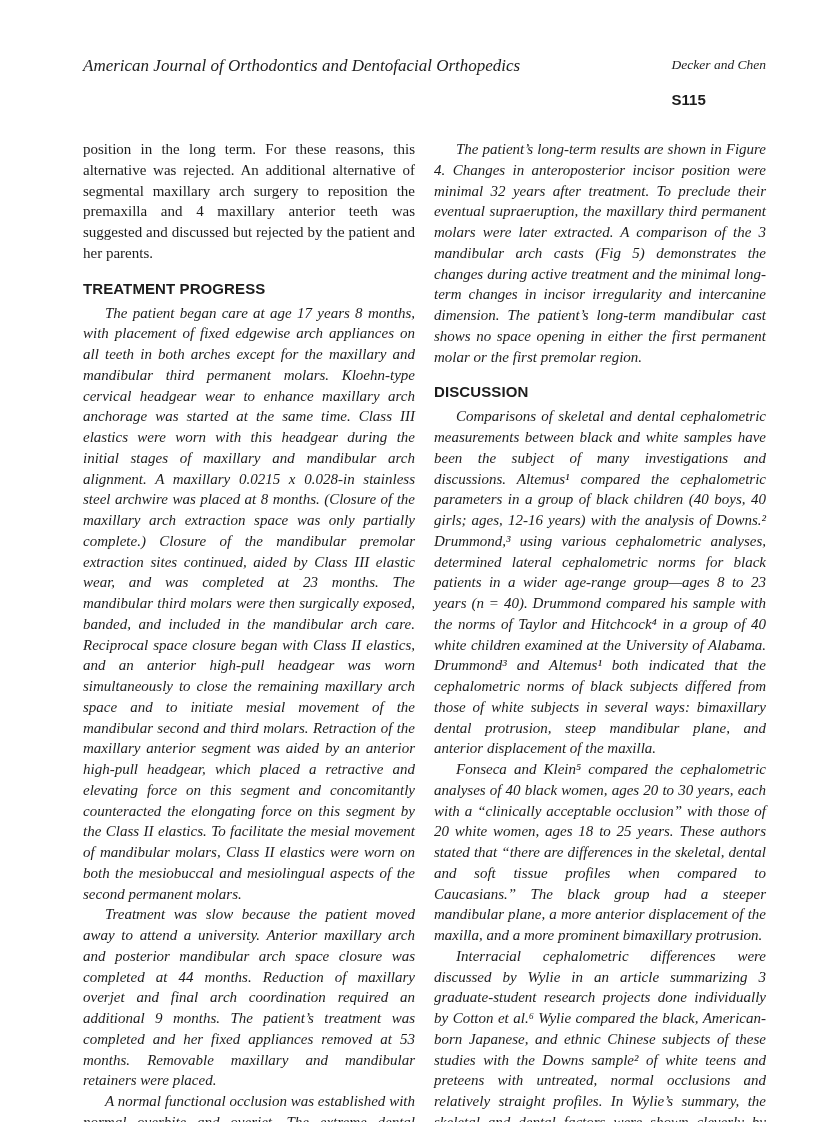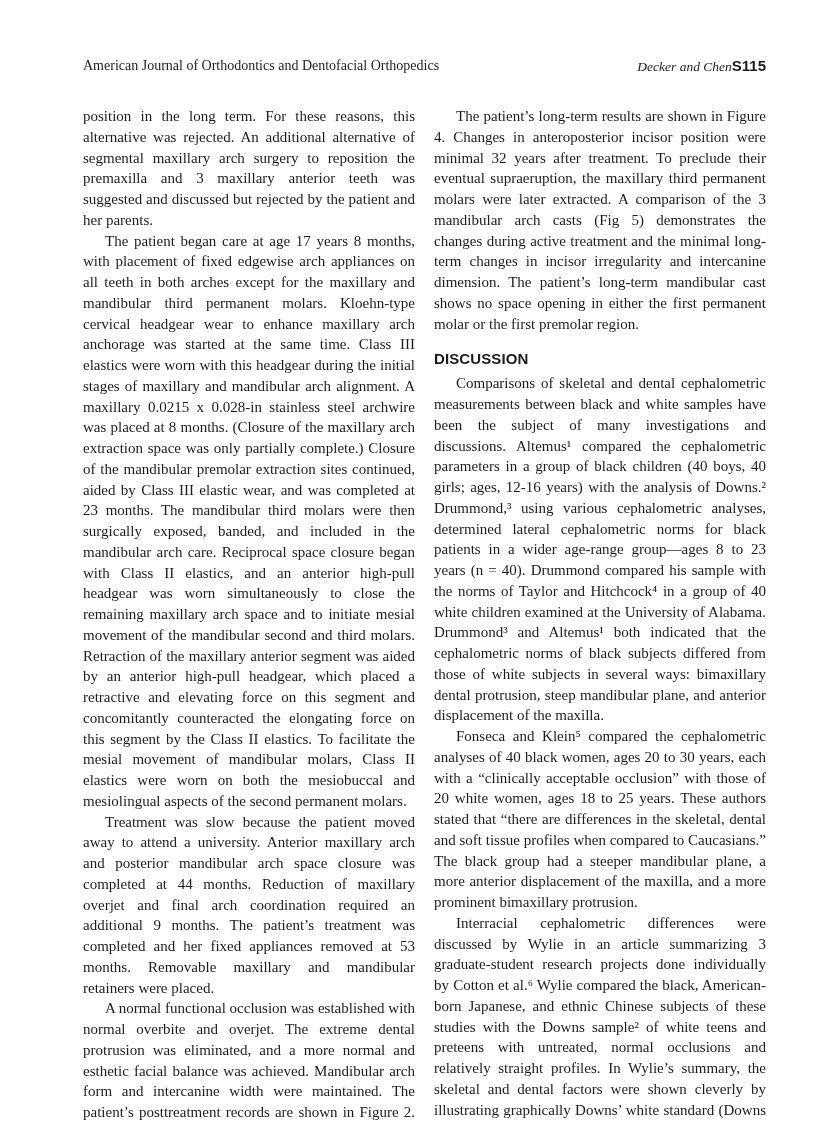--- a/index.html
+++ b/index.html
@@ -21,28 +21,30 @@
     padding: 57px 70px 0 83px;
     background: #ffffff;
     overflow: hidden;
   }
   .page-header {
     display: flex;
     justify-content: space-between;
     align-items: flex-start;
   }
   .header-left {
-    font-size: 14px;
+    font-style: italic;
+    font-size: 17px;
     line-height: 17.5px;
   }
   .header-right {
     display: flex;
     align-items: baseline;
-    gap: 0;
+    gap: 18px;
     white-space: nowrap;
+    flex-direction: column;
   }
   .running-authors {
     font-style: italic;
     font-size: 13.5px;
   }
   .page-number {
     font-family: Liberation Sans, sans-serif;
     font-weight: bold;
     font-size: 15px;
   }
@@ -57,20 +59,21 @@
   }
   .para {
     margin: 0;
     font-size: 15px;
     line-height: 20.75px;
     text-align: justify;
     hyphens: auto;
   }
   .para.indent {
     text-indent: 22px;
+    font-style: italic;
   }
   .section-heading {
     font-family: "Liberation Sans", sans-serif;
     font-weight: bold;
     font-size: 15px;
     letter-spacing: 0.1px;
     margin: 16px 0 6px 0;
   }
 </style>
 </head>
@@ -84,21 +87,22 @@
     </div>
     <div class="header-right">
       <span class="running-authors">Decker and Chen</span>
       <span class="page-number">S115</span>
     </div>
   </div>
 
   <div class="columns">
 
     <div class="column">
-      <p class="para">position in the long term. For these reasons, this alternative was rejected. An additional alternative of segmental maxillary arch surgery to reposition the premaxilla and 3 maxillary anterior teeth was suggested and discussed but rejected by the patient and her parents.</p>
+      <p class="para">position in the long term. For these reasons, this alternative was rejected. An additional alternative of segmental maxillary arch surgery to reposition the premaxilla and 4 maxillary anterior teeth was suggested and discussed but rejected by the patient and her parents.</p>
+      <h2 class="section-heading">TREATMENT PROGRESS</h2>
       <p class="para indent">The patient began care at age 17 years 8 months, with placement of fixed edgewise arch appliances on all teeth in both arches except for the maxillary and mandibular third permanent molars. Kloehn-type cervical headgear wear to enhance maxillary arch anchorage was started at the same time. Class III elastics were worn with this headgear during the initial stages of maxillary and mandibular arch alignment. A maxillary 0.0215 x 0.028-in stainless steel archwire was placed at 8 months. (Closure of the maxillary arch extraction space was only partially complete.) Closure of the mandibular premolar extraction sites continued, aided by Class III elastic wear, and was completed at 23 months. The mandibular third molars were then surgically exposed, banded, and included in the mandibular arch care. Reciprocal space closure began with Class II elastics, and an anterior high-pull headgear was worn simultaneously to close the remaining maxillary arch space and to initiate mesial movement of the mandibular second and third molars. Retraction of the maxillary anterior segment was aided by an anterior high-pull headgear, which placed a retractive and elevating force on this segment and concomitantly counteracted the elongating force on this segment by the Class II elastics. To facilitate the mesial movement of mandibular molars, Class II elastics were worn on both the mesiobuccal and mesiolingual aspects of the second permanent molars.</p>
       <p class="para indent">Treatment was slow because the patient moved away to attend a university. Anterior maxillary arch and posterior mandibular arch space closure was completed at 44 months. Reduction of maxillary overjet and final arch coordination required an additional 9 months. The patient’s treatment was completed and her fixed appliances removed at 53 months. Removable maxillary and mandibular retainers were placed.</p>
       <p class="para indent">A normal functional occlusion was established with normal overbite and overjet. The extreme dental protrusion was eliminated, and a more normal and esthetic facial balance was achieved. Mandibular arch form and intercanine width were maintained. The patient’s posttreatment records are shown in Figure 2. The superimposition of the pretreatment and posttreatment cephalometric tracings (Fig 3) shows the anterior segment retraction achieved and the mesial movement of</p>
     </div>
 
     <div class="column">
       <p class="para indent">The patient’s long-term results are shown in Figure 4. Changes in anteroposterior incisor position were minimal 32 years after treatment. To preclude their eventual supraeruption, the maxillary third permanent molars were later extracted. A comparison of the 3 mandibular arch casts (Fig 5) demonstrates the changes during active treatment and the minimal long-term changes in incisor irregularity and intercanine dimension. The patient’s long-term mandibular cast shows no space opening in either the first permanent molar or the first premolar region.</p>
       <h2 class="section-heading">DISCUSSION</h2>
       <p class="para indent">Comparisons of skeletal and dental cephalometric measurements between black and white samples have been the subject of many investigations and discussions. Altemus¹ compared the cephalometric parameters in a group of black children (40 boys, 40 girls; ages, 12-16 years) with the analysis of Downs.² Drummond,³ using various cephalometric analyses, determined lateral cephalometric norms for black patients in a wider age-range group—ages 8 to 23 years (n = 40). Drummond compared his sample with the norms of Taylor and Hitchcock⁴ in a group of 40 white children examined at the University of Alabama. Drummond³ and Altemus¹ both indicated that the cephalometric norms of black subjects differed from those of white subjects in several ways: bimaxillary dental protrusion, steep mandibular plane, and anterior displacement of the maxilla.</p>
       <p class="para indent">Fonseca and Klein⁵ compared the cephalometric analyses of 40 black women, ages 20 to 30 years, each with a “clinically acceptable occlusion” with those of 20 white women, ages 18 to 25 years. These authors stated that “there are differences in the skeletal, dental and soft tissue profiles when compared to Caucasians.” The black group had a steeper mandibular plane, a more anterior displacement of the maxilla, and a more prominent bimaxillary protrusion.</p>

